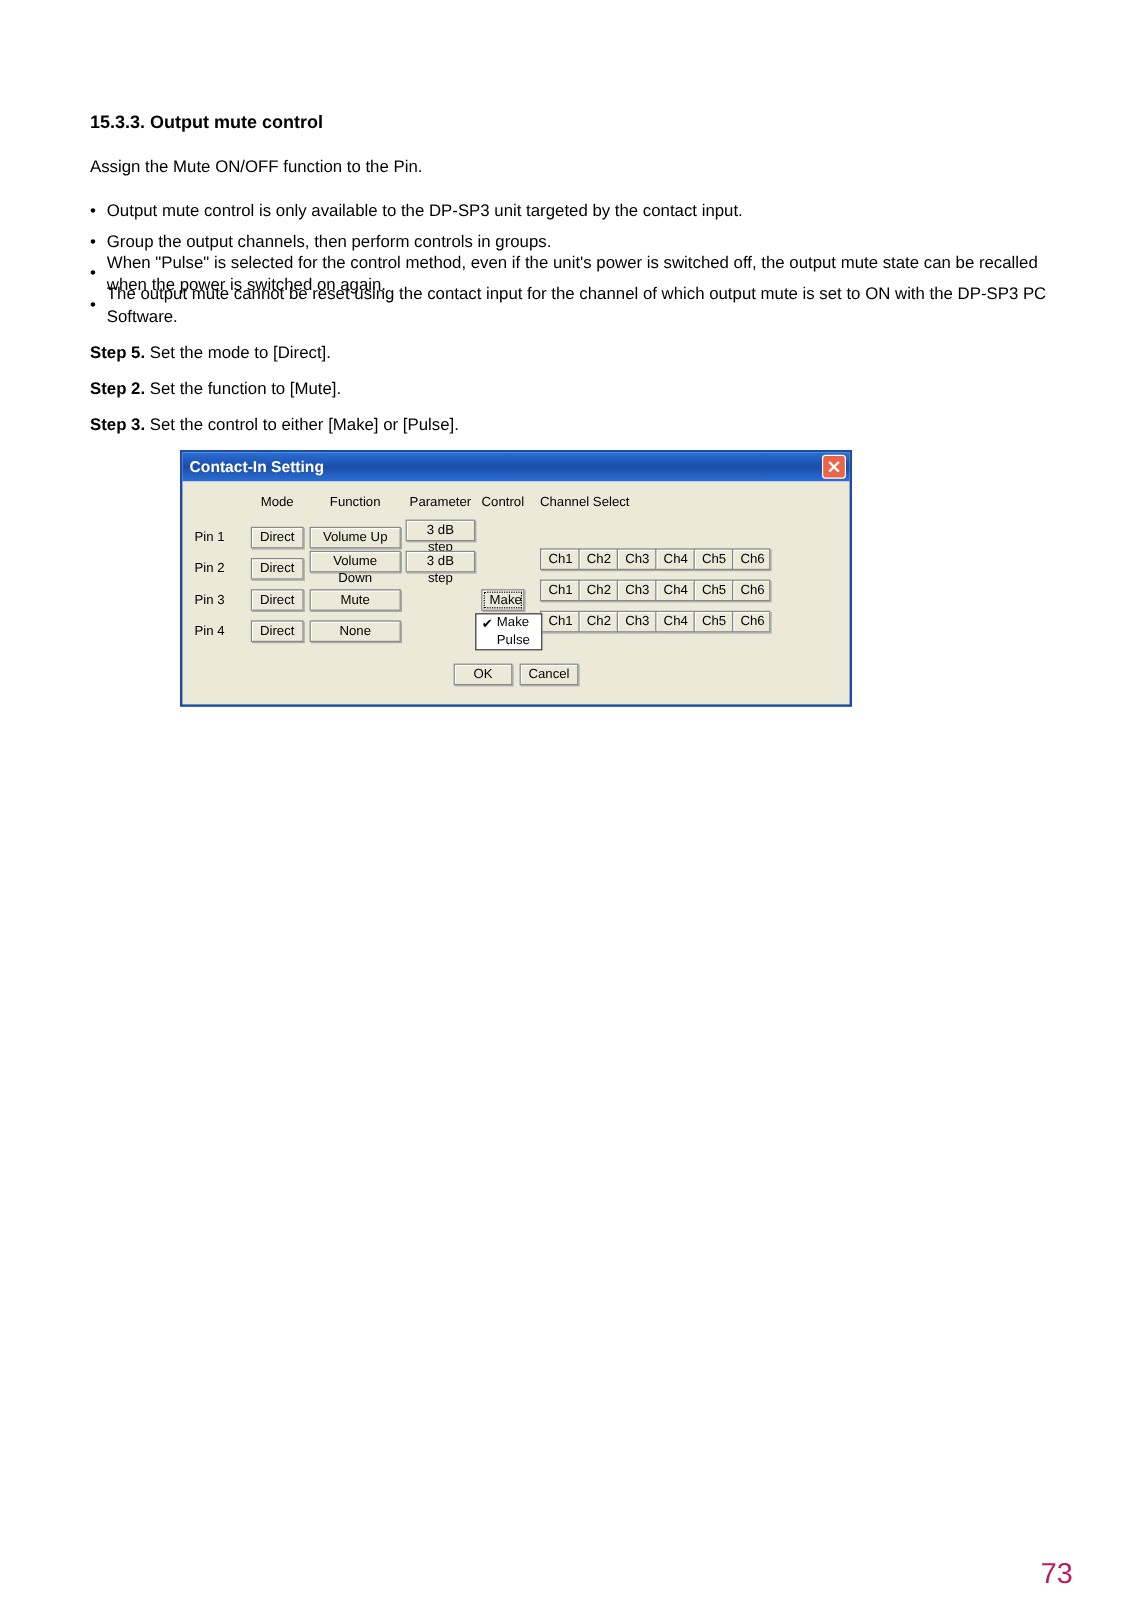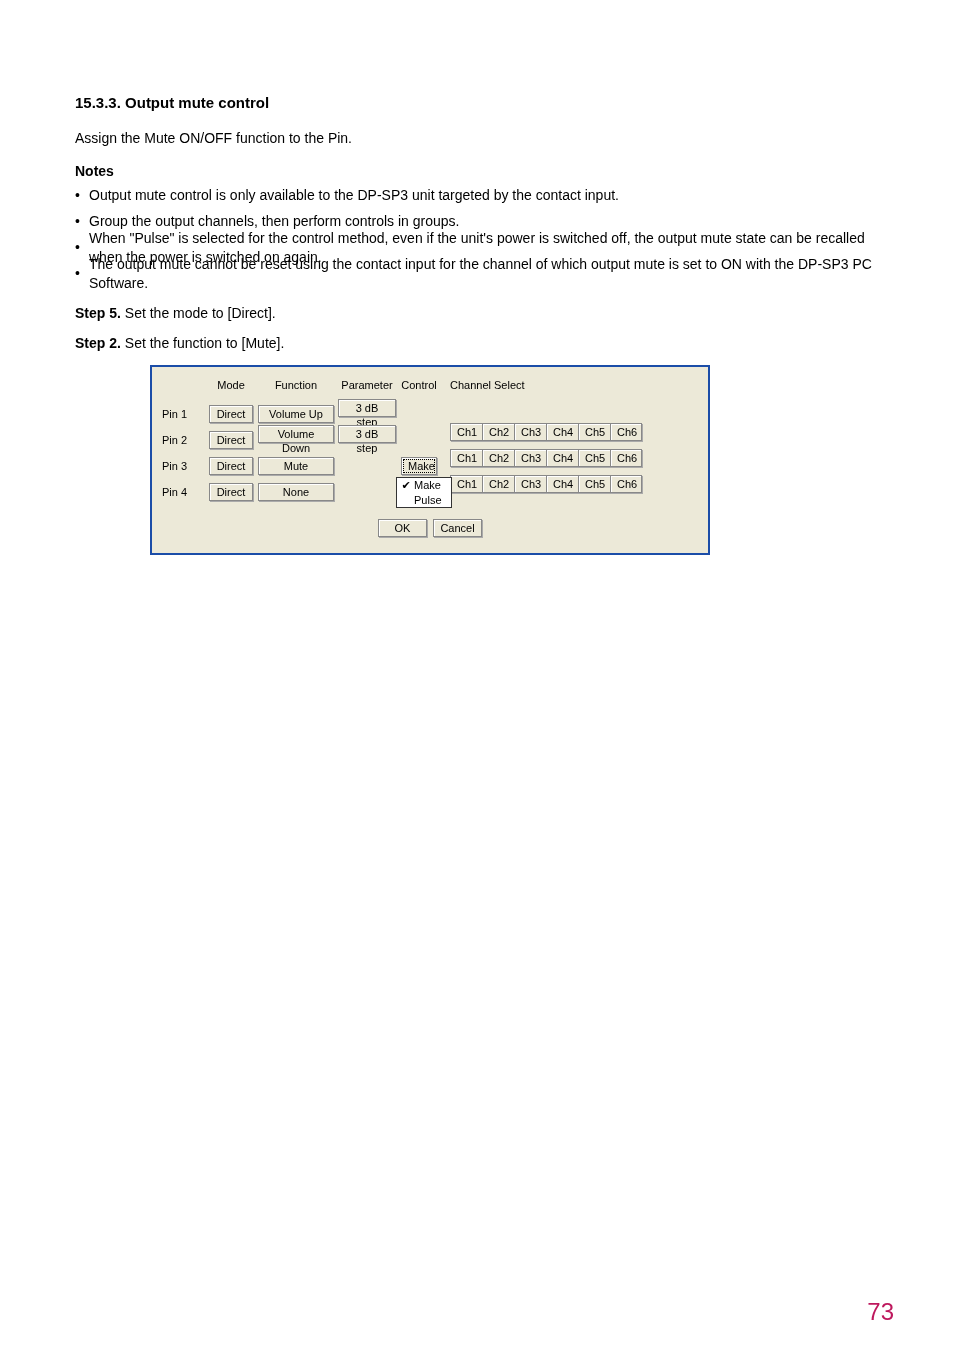--- a/index.html
+++ b/index.html
@@ -107,21 +107,20 @@
 
 <div class="page">
 
   <div class="section-num">
     <span>15.3.3.</span>
     <span>Output mute control</span>
   </div>
 
   <div class="body-line">Assign the Mute ON/OFF function to the Pin.</div>
 
-  <div class="notes-label">Notes</div>
   <div class="bullets">
     <div class="row">
         <div class="dot">•</div>
         <div class="txt">Output mute control is only available to the DP-SP3 unit targeted by the contact input.</div>
       </div>
     <div class="row">
         <div class="dot">•</div>
         <div class="txt">Group the output channels, then perform controls in groups.</div>
       </div>
     <div class="row">
@@ -129,23 +128,32 @@
         <div class="txt">When "Pulse" is selected for the control method, even if the unit's power is switched off, the output mute state can be recalled when the power is switched on again.</div>
       </div>
     <div class="row">
         <div class="dot">•</div>
         <div class="txt">The output mute cannot be reset using the contact input for the channel of which output mute is set to ON with the DP-SP3 PC Software.</div>
       </div>
   </div>
 
   <div class="step"><span class="label">Step 5.</span> <span>Set the mode to [Direct].</span></div>
   <div class="step"><span class="label">Step 2.</span> <span>Set the function to [Mute].</span></div>
+  <div class="step"><span class="label">Step 3.</span> <span>Set the control to either [Make] or [Pulse].</span></div>
 
   <div class="dialog-wrap">
     <div class="dialog">
+      <div class="titlebar">
+        <span>Contact-In Setting</span>
+        <div class="closebtn">
+          <svg width="10" height="10" viewBox="0 0 10 10">
+              <path d="M1 1 L9 9 M9 1 L1 9" stroke="#fff" stroke-width="2"></path>
+            </svg>
+        </div>
+      </div>
       <div class="dbody">
         <div class="headers">
           <div class="hd-mode">Mode</div>
           <div class="hd-func">Function</div>
           <div class="hd-param">Parameter</div>
           <div class="hd-ctrl">Control</div>
           <div class="hd-chsel">Channel Select</div>
         </div>
 
         <div class="row">

